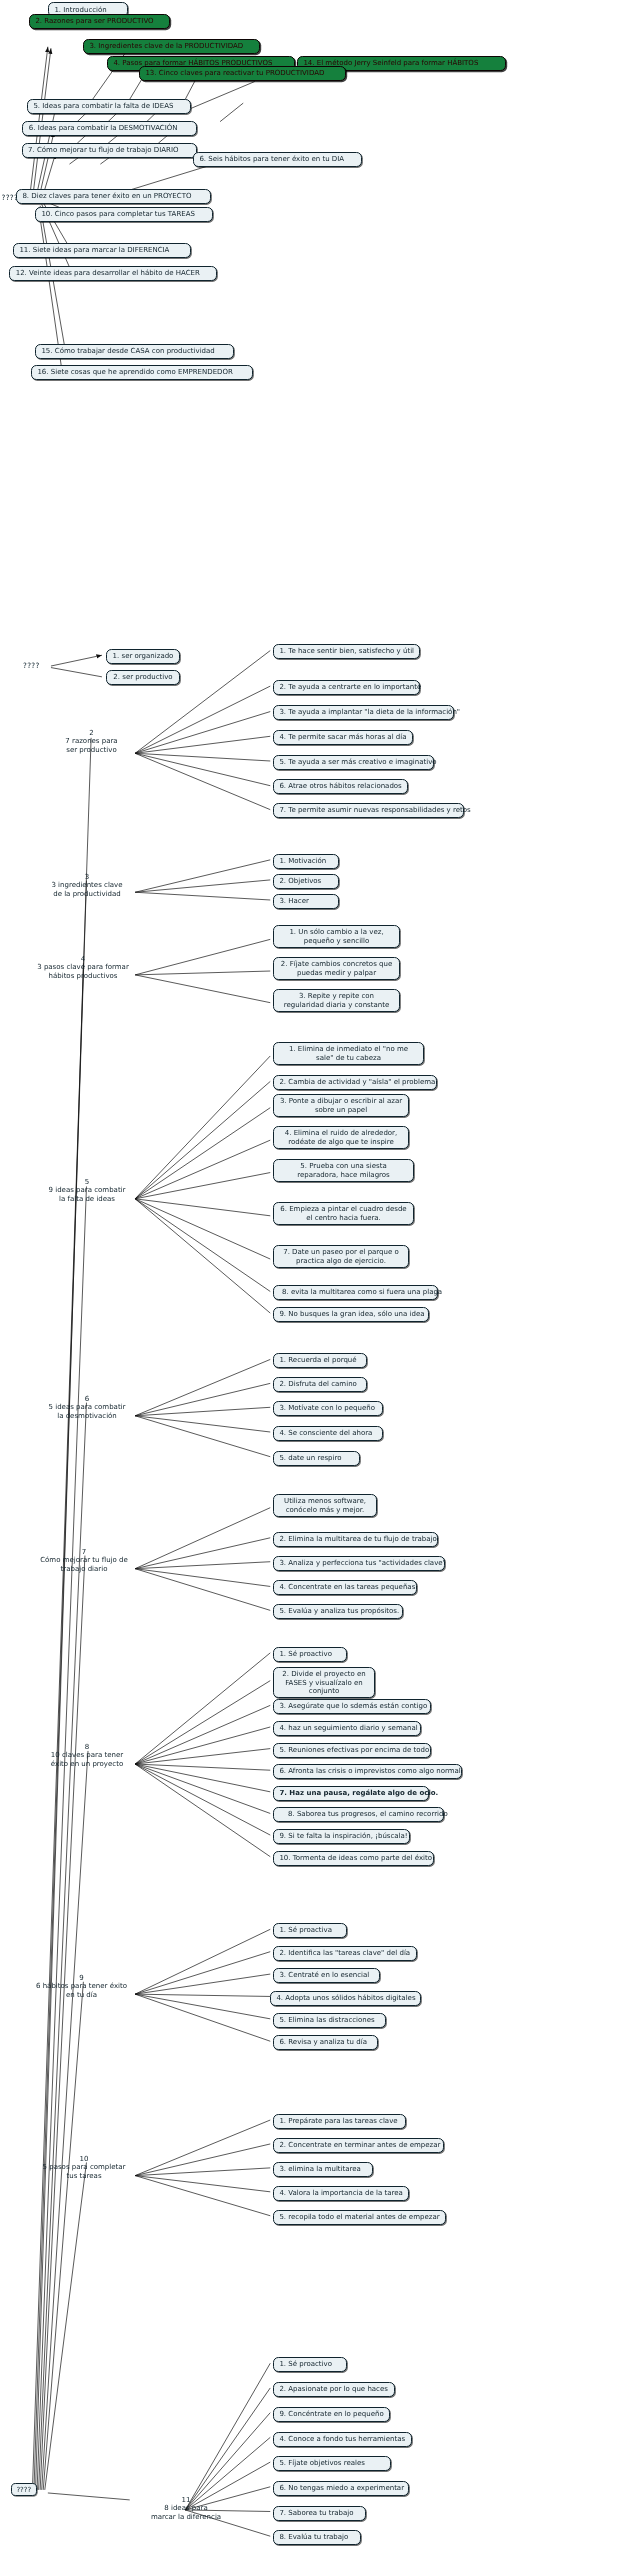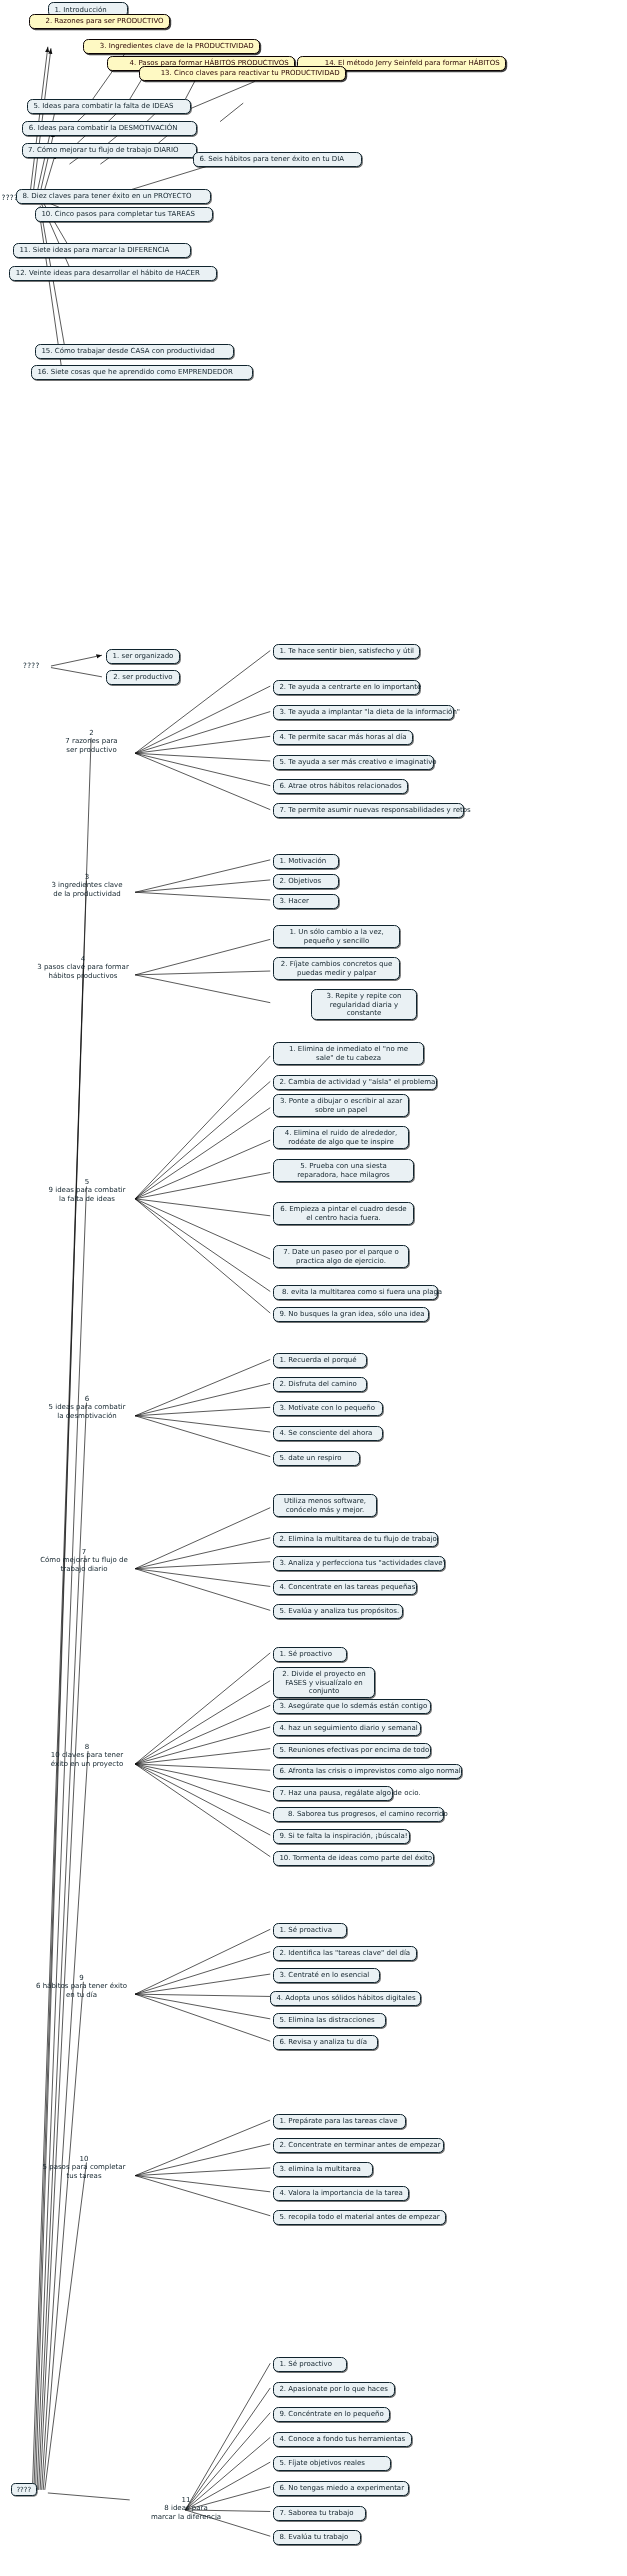--- a/index.html
+++ b/index.html
@@ -21,25 +21,24 @@
     border:0.8px solid #10242e;
     border-radius:5.4px;
     font-size:7px;
     line-height:1.15;
     padding:2.3px 5.4px 2.3px 5.4px;
     white-space:nowrap;
     color:#13242d;
     box-shadow:0.9px 0.9px 0 rgba(0,0,0,0.55);
   }
   .node.red{
-    background:#fef9c3;
+    background:#15803d;
     border:0.8px solid #0d0404;
     color:#2a0202;
     box-shadow:1.2px 1.2px 0 rgba(0,0,0,0.75);
-    text-align:right;
   }
   .node.center{
     text-align:center;
   }
   .node.wrap{white-space:normal;text-align:center;line-height:1.18;}
 
   .plain{
     position:absolute;
     font-size:7px;
     line-height:1.2;
@@ -277,21 +276,21 @@
   <div class="node" style="left:273px;top:803px;width:191px;">7. Te permite asumir nuevas responsabilidades y retos</div>
 
   <div class="node" style="left:273px;top:854px;width:66px;">1. Motivación</div>
   <div class="node" style="left:273px;top:874px;width:66px;">2. Objetivos</div>
   <div class="node" style="left:273px;top:894px;width:66px;">3. Hacer</div>
 
   <div class="node wrap" style="left:273px;top:925px;width:127px;">1. Un sólo cambio a la vez,
 pequeño y sencillo</div>
   <div class="node wrap" style="left:273px;top:957px;width:127px;">2. Fíjate cambios concretos que
 puedas medir y palpar</div>
-  <div class="node wrap" style="left:273px;top:989px;width:106px;margin-left:38px;">3. Repite y repite con regularidad
+  <div class="node wrap" style="left:273px;top:989px;width:127px;">3. Repite y repite con regularidad
 diaria y constante</div>
 
   <div class="node wrap" style="left:273px;top:1042px;width:151px;">1. Elimina de inmediato el "no me sale"
 de tu cabeza</div>
   <div class="node" style="left:273px;top:1075px;width:164px;">2. Cambia de actividad y "aísla" el problema</div>
   <div class="node wrap" style="left:273px;top:1094px;width:136px;">3. Ponte a dibujar o escribir al azar
 sobre un papel</div>
   <div class="node wrap" style="left:273px;top:1126px;width:136px;">4. Elimina el ruido de alrededor,
 rodéate de algo que te inspire</div>
   <div class="node wrap" style="left:273px;top:1159px;width:141px;">5. Prueba con una siesta reparadora,
@@ -316,21 +315,21 @@
   <div class="node" style="left:273px;top:1580px;width:144px;">4. Concentrate en las tareas pequeñas</div>
   <div class="node" style="left:273px;top:1604px;width:130px;">5. Evalúa y analiza tus propósitos.</div>
 
   <div class="node" style="left:273px;top:1647px;width:74px;">1. Sé proactivo</div>
   <div class="node wrap" style="left:273px;top:1667px;width:102px;">2. Divide el proyecto en FASES y
 visualízalo en conjunto</div>
   <div class="node" style="left:273px;top:1699px;width:158px;">3. Asegúrate que lo sdemás están contigo</div>
   <div class="node" style="left:273px;top:1721px;width:148px;">4. haz un seguimiento diario y semanal</div>
   <div class="node" style="left:273px;top:1743px;width:158px;">5. Reuniones efectivas por encima de todo</div>
   <div class="node" style="left:273px;top:1764px;width:189px;">6. Afronta las crisis o imprevistos como algo normal</div>
-  <div class="node" style="left:273px;top:1786px;width:120px;">7. Haz una pausa, regálate algo de ocio.</div>
+  <div class="node" style="left:273px;top:1786px;width:156px;font-weight:bold;">7. Haz una pausa, regálate algo de ocio.</div>
   <div class="node" style="left:273px;top:1807px;width:171px;padding-left:14px;">8. Saborea tus progresos, el camino recorrido</div>
   <div class="node" style="left:273px;top:1829px;width:137px;">9. Si te falta la inspiración, ¡búscala!</div>
   <div class="node" style="left:273px;top:1851px;width:161px;">10. Tormenta de ideas como parte del éxito</div>
 
   <div class="node" style="left:273px;top:1923px;width:74px;">1. Sé proactiva</div>
   <div class="node" style="left:273px;top:1946px;width:144px;">2. Identifica las "tareas clave" del día</div>
   <div class="node" style="left:273px;top:1968px;width:107px;">3. Centraté en lo esencial</div>
   <div class="node" style="left:270px;top:1991px;width:151px;">4. Adopta unos sólidos hábitos digitales</div>
   <div class="node" style="left:273px;top:2013px;width:113px;">5. Elimina las distracciones</div>
   <div class="node" style="left:273px;top:2035px;width:105px;">6. Revisa y analiza tu día</div>

